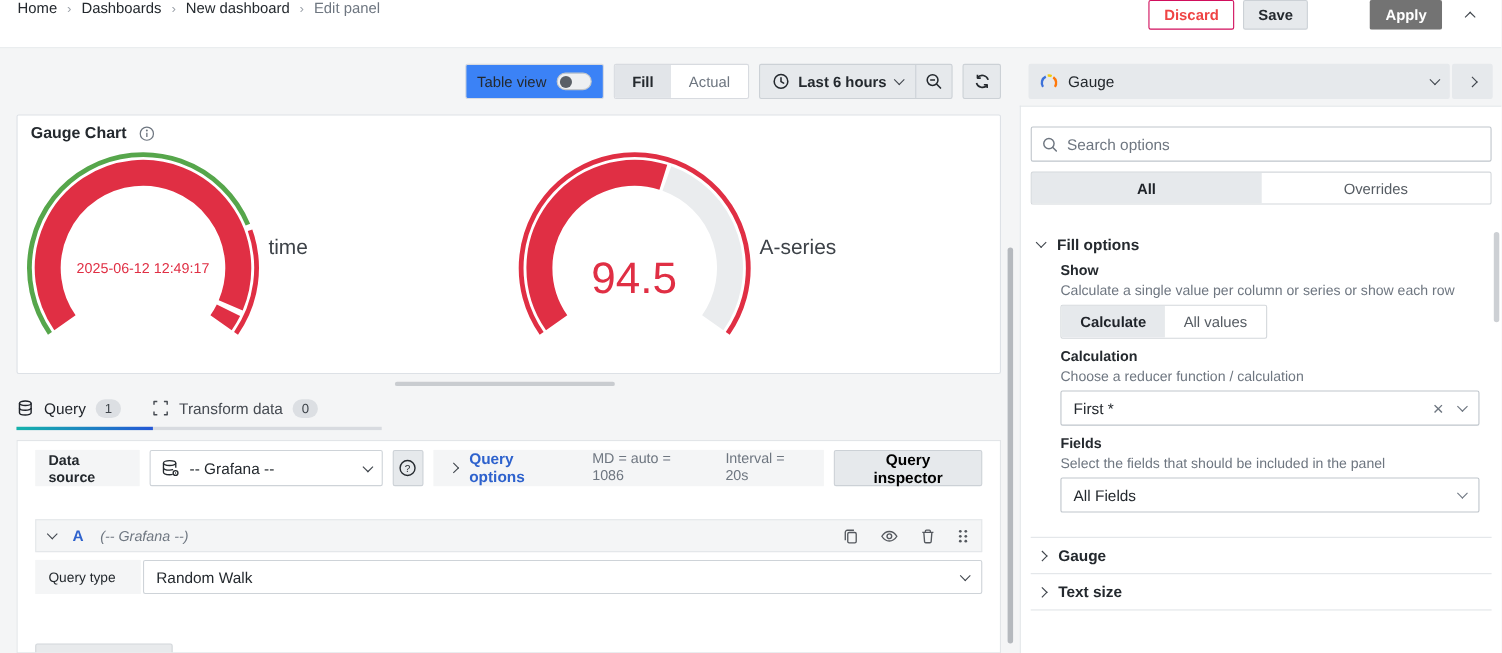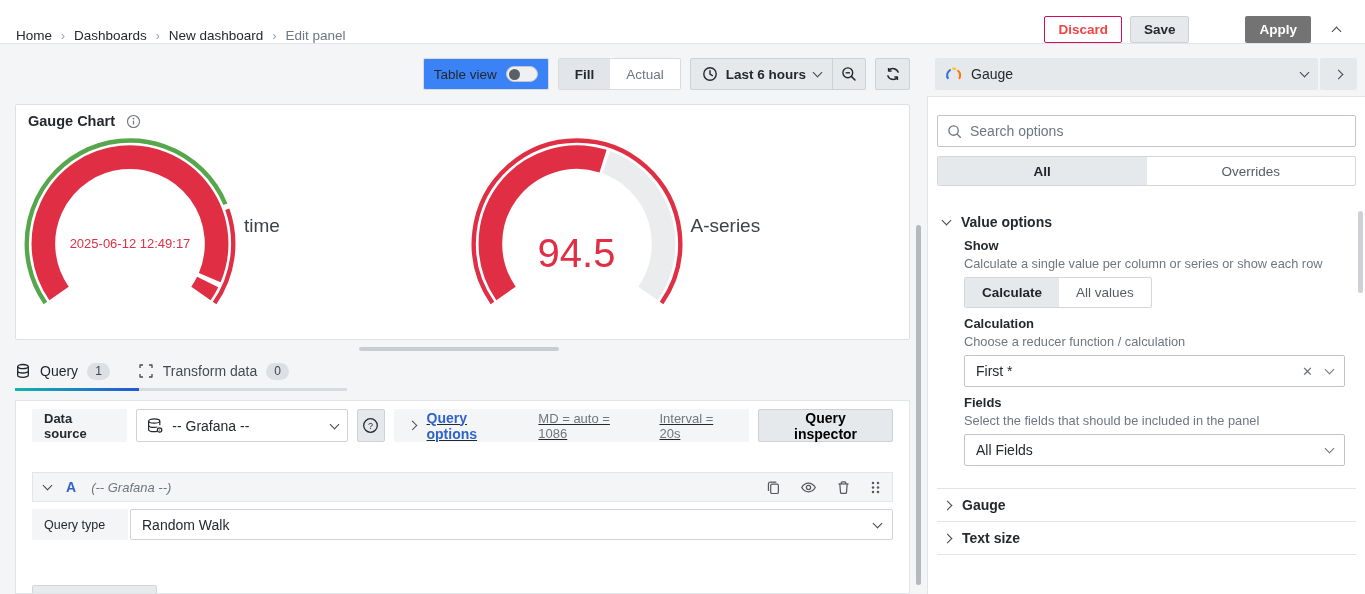--- a/index.html
+++ b/index.html
@@ -6,21 +6,21 @@
   html,body { width:1365px; height:594px; overflow:hidden;
     font-family:"Liberation Sans","DejaVu Sans",sans-serif; font-size:14px; color:#24292e; background:#f4f5f6; }
   .icon { display:inline-flex; align-items:center; justify-content:center; flex:0 0 auto; }
   svg { display:block; }
   .chev { display:inline-block; width:7px; height:7px; border-right:1.7px solid currentColor; border-bottom:1.7px solid currentColor; }
   .chev.down { transform:rotate(45deg); margin-top:-3px; }
   .chev.right { transform:rotate(-45deg); }
   .chev.up { transform:rotate(-135deg); margin-top:3px; }
 
   
-  .topbar { height:44px; background:#ffffff; border-bottom:1px solid #e2e5e8; display:flex; align-items:flex-end; padding:0 16px;gap:40px; }
+  .topbar { height:44px; background:#ffffff; border-bottom:1px solid #e2e5e8; display:flex; align-items:flex-start; padding:0 16px;gap:40px; }
   .crumbs { display:flex; align-items:center; gap:9px; font-size:13.5px; }
   .crumb { color:#24292e; cursor:pointer; }
   .crumb-sep { color:#9aa0a8; font-size:12px; }
   .crumb.current { color:#6e7680; }
   .top-actions { margin-left:auto; display:flex; align-items:center; gap:8px; }
   .btn { height:27px; padding:0 13px; border-radius:2px; font-size:13.5px; font-weight:700; display:inline-flex; align-items:center; border:1px solid transparent; cursor:pointer; }
   .btn-discard { background:#fff; border-color:#d10e5c; color:#ef4444; }
   .btn-save { background:#e6e9ec; border-color:#ccd1d6; color:#24292e; }
   .btn-apply { background:#737373; color:#fff;margin-left:48px; }
   .collapse-btn { width:26px; height:26px; background:transparent; border:none; display:flex; align-items:center; justify-content:center; color:#3f454c; cursor:pointer; margin-left:4px; }
@@ -64,21 +64,21 @@
   .tab-underline-gray { position:absolute; bottom:0; left:0; width:332px; height:3px; background:#d8dbe0; }
   .tab-underline-active { position:absolute; bottom:0; left:0; width:124px; height:3px; background:linear-gradient(90deg,#15b3ab,#2457d6); }
 
   
   .query-card { flex:1; min-height:0; margin:9px 8px 0 15px; background:#fff; border:1px solid #e2e5e8; padding:8px 16px; position:relative; overflow:hidden; }
   .ds-row { display:flex; align-items:center; gap:9px; height:33px; }
   .chip-label { background:#f4f5f6; padding:0 12px; height:33px; display:flex; align-items:center; font-size:13px; font-weight:700; }
   .ds-picker { width:220px; height:33px; background:#fff; border:1px solid #ced3d8; border-radius:2px; display:flex; align-items:center; gap:8px; padding:0 9px; cursor:pointer; }
   .ds-picker .val { font-size:14px; }
   .help-btn { width:29px; height:33px; background:#e6e9ec; border:1px solid #ccd1d6; border-radius:2px; display:flex; align-items:center; justify-content:center; cursor:pointer; color:#24292e; }
-  .qopts-strip { height:33px; background:#f4f5f6; display:flex; align-items:center; gap:22px; padding:0 15px;text-decoration:underline; }
+  .qopts-strip { height:33px; background:#f4f5f6; display:flex; align-items:flex-start; gap:22px; padding:0 15px; }
   .qopts-link { color:#2e62cd; font-weight:700; font-size:14px; cursor:pointer; display:flex; align-items:center; gap:11px; }
   .qopts-meta { color:#6e7680; font-size:13px; }
   .btn-inspector { margin-left:auto; height:33px; padding:0 15px; background:#e6e9ec; border:1px solid #ccd1d6; border-radius:2px; font-size:14px; font-weight:700; display:flex; align-items:center; cursor:pointer; }
 
   .query-row-a { margin-top:30px; height:30px; background:#f4f5f6; border:1px solid #e3e6e9; display:flex; align-items:center; padding:0 11px; gap:15px; }
   .refid { color:#2e62cd; font-weight:700; font-size:14px; }
   .ds-hint { color:#6e7680; font-size:13px; font-style:italic; }
   .row-icons { margin-left:auto; display:flex; align-items:center; gap:19px; color:#55595f; }
   .row-icons .icon { cursor:pointer; }
 
@@ -379,21 +379,21 @@
         <input type="text" placeholder="Search options" style="">
       </div>
 
       <div class="pane-tabs">
         <span class="pane-tab active">All</span>
         <span class="pane-tab">Overrides</span>
       </div>
 
       <div class="vo-header">
         <span class="chev down" style="color:#3f454c"></span>
-        <span class="vo-title">Value options</span>
+        <span class="vo-title">Fill options</span>
       </div>
 
       <div class="vo-content">
         <div class="fld">
           <div class="fld-label">Show</div>
           <div class="fld-desc">Calculate a single value per column or series or show each row</div>
           <div class="show-seg">
             <span class="opt active">Calculate</span>
             <span class="opt">All values</span>
           </div>

